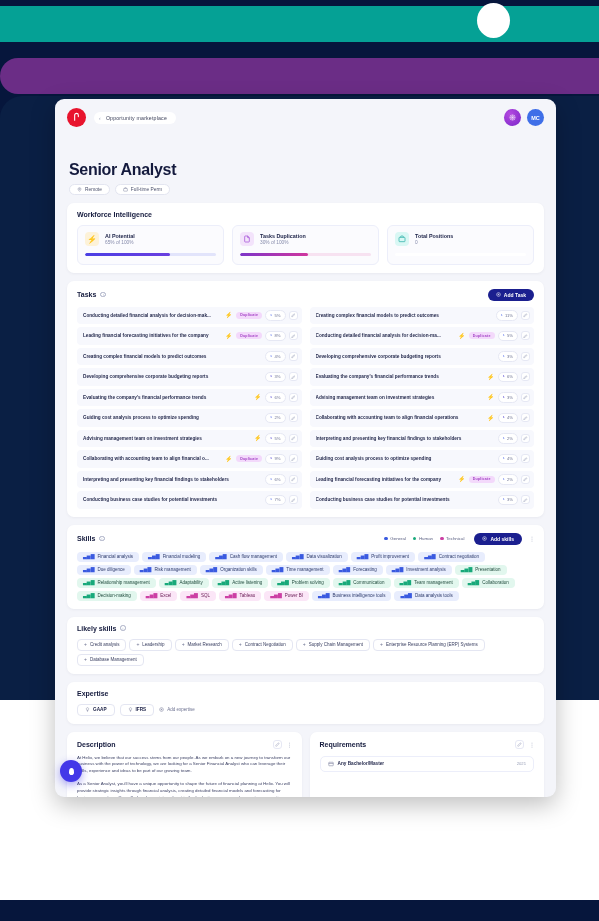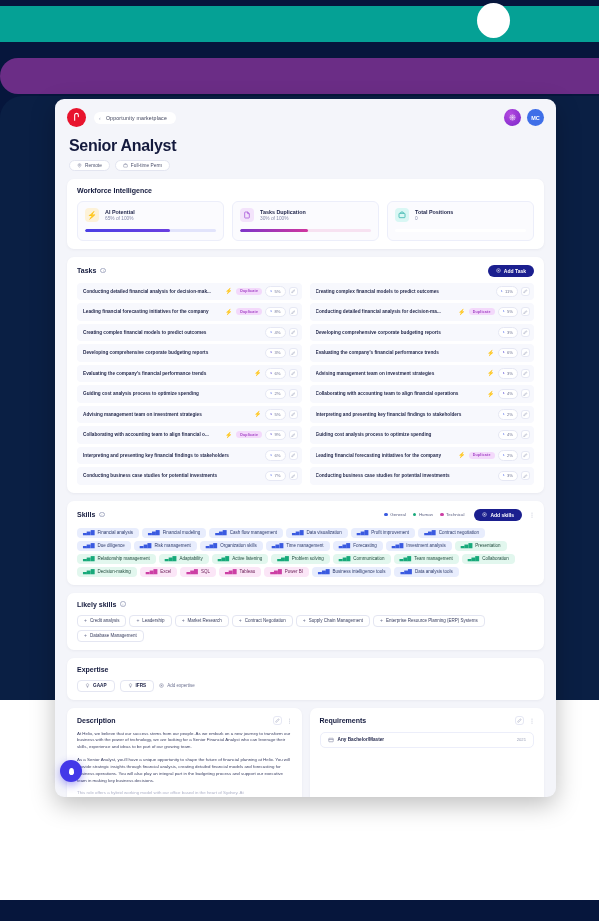--- a/index.html
+++ b/index.html
@@ -65,21 +65,21 @@
     font-size: 5.2px; color: #3b3f58; letter-spacing: .2px;
   }
   .crumb .chev { font-size: 5px; color: #9aa0b8; }
   .hdr-right { margin-left: auto; display: flex; gap: 6px; align-items: center; }
   .av { width: 17px; height: 17px; border-radius: 50%; display: flex; align-items: center;
         justify-content: center; font-size: 5.5px; color: #fff; font-weight: bold; }
   .av-ai { background: radial-gradient(circle at 35% 30%, #b44ae0, #7a25c9); }
   .av-mc { background: #3f6fe8; }
 
   
-  .title-wrap { padding: 6px 14px 0 14px; }
+  .title-wrap { padding: 6px 14px 0 14px; margin-top: 24px; }
   .job-title { font-size: 16px; font-weight: bold; color: #141a3d; letter-spacing: -.3px; }
   .tagrow { display: flex; gap: 5px; margin-top: 5px; }
   .tag {
     display: flex; align-items: center; gap: 3px;
     background: #fff; border: .5px solid #e3e5f0; border-radius: 9px;
     padding: 2px 7px; font-size: 4.8px; color: #4a4f6b;
   }
 
   
   .card {

